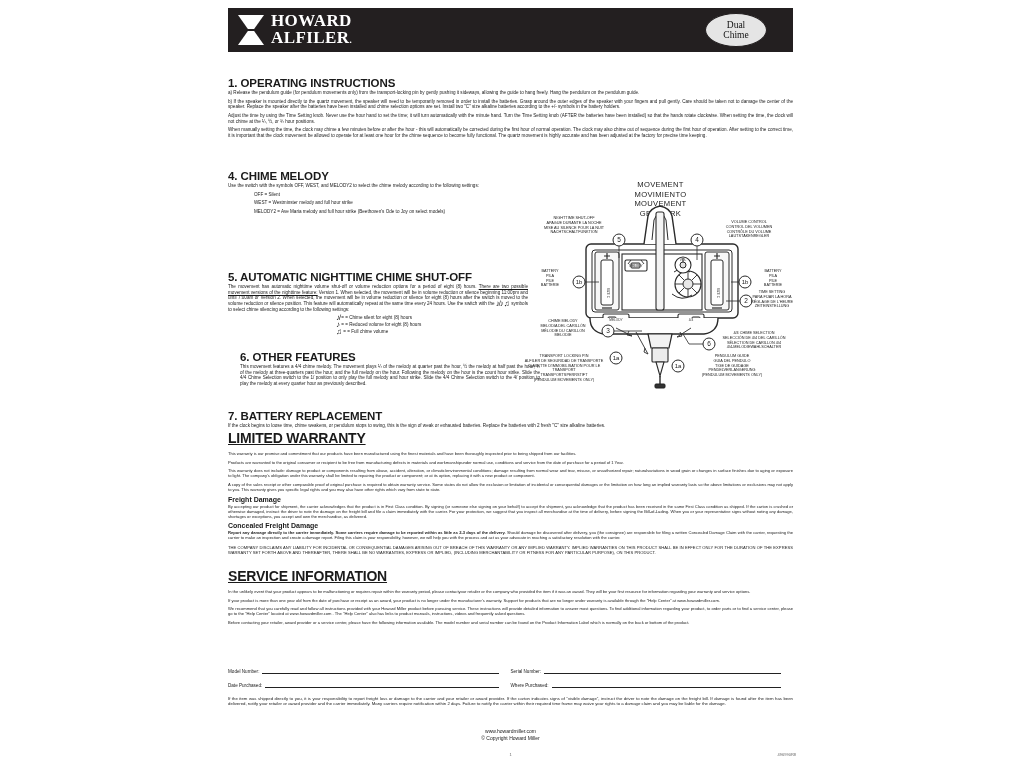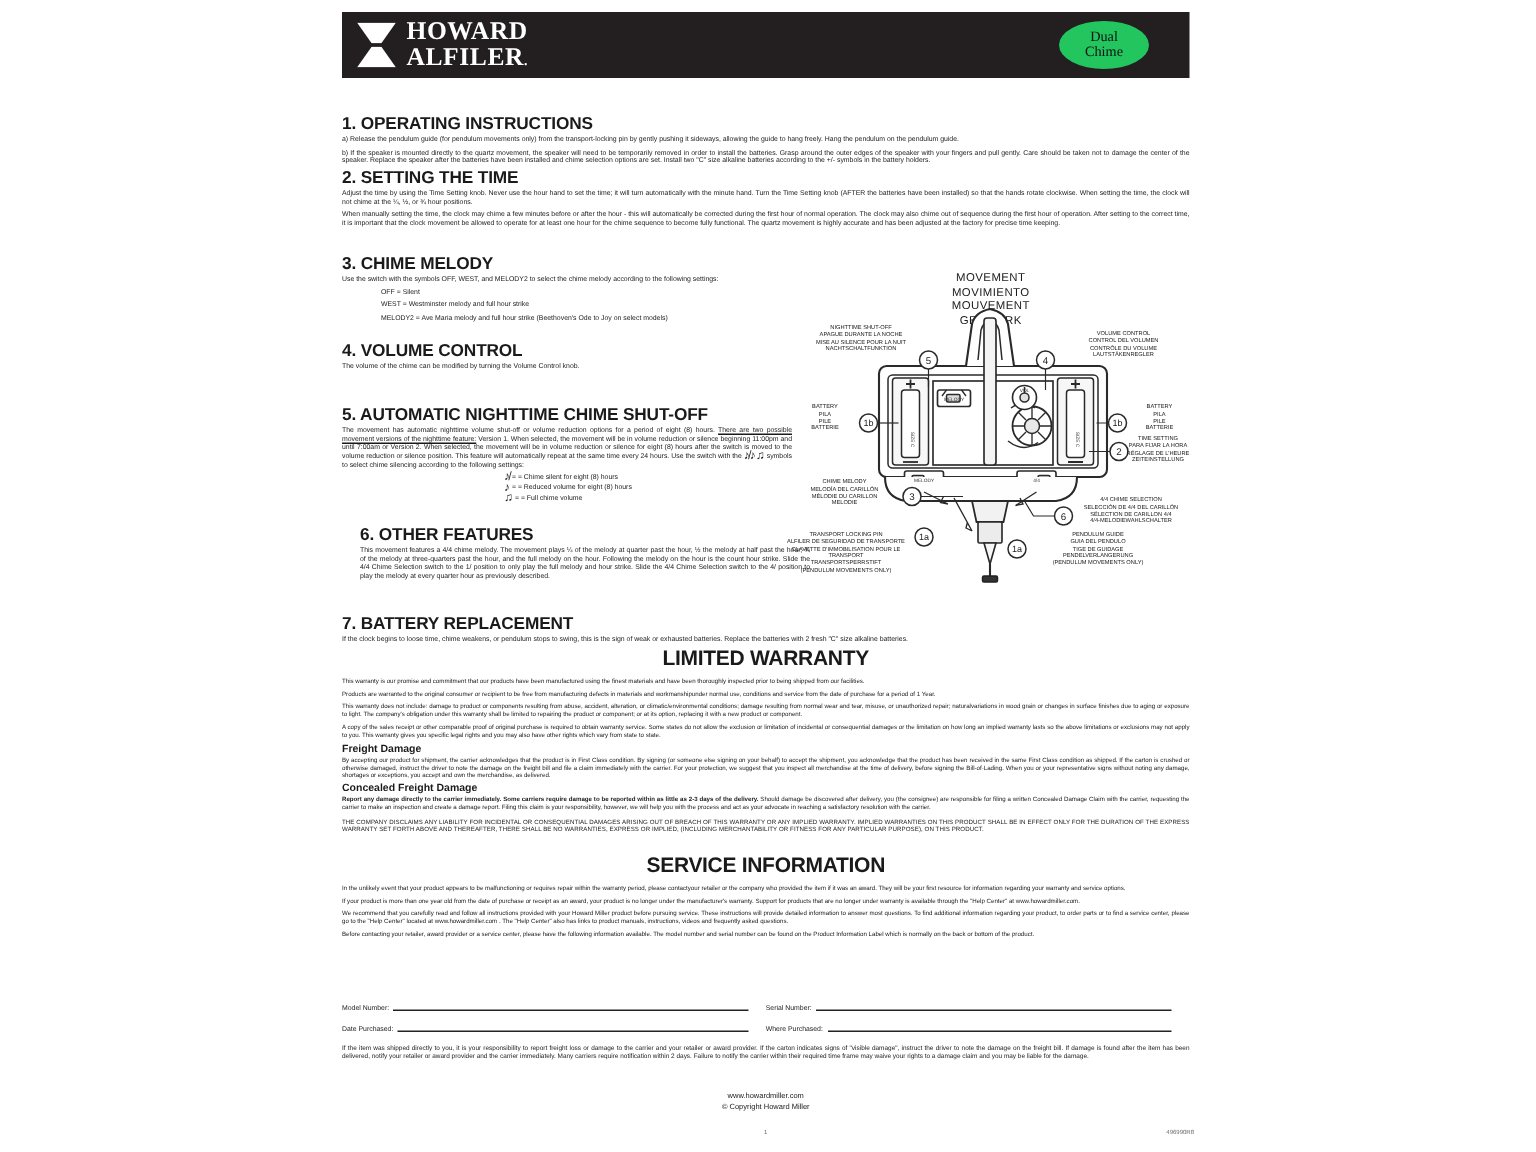--- a/index.html
+++ b/index.html
@@ -48,21 +48,21 @@
     font-weight: bold;
     font-size: 17px;
     line-height: 17px;
     letter-spacing: 0.4px;
   }
   .logo-text .reg { font-size: 9px; }
   .dual-chime {
     margin-left: auto;
     width: 62px; height: 34px;
     border-radius: 50%;
-    background: #22c55e;
+    background: #e5e5e5;
     border: 1.5px solid #231f20;
     display: flex; flex-direction: column;
     align-items: center; justify-content: center;
     font-family: "Liberation Serif", serif;
     font-size: 9.5px; line-height: 10.5px;
     color: #111;
     margin-right: 16px;
   }
 
   
@@ -105,22 +105,22 @@
   .dg-title {
     text-align: center;
     font-size: 7.6px; line-height: 9.6px;
     letter-spacing: 0.3px;
     margin-top: 12px;
   }
   .diagram svg { position: absolute; left: 0; top: 0; }
 
   
   .big-h {
-    text-align: center;
     font-size: 14px; font-weight: bold;
+    text-decoration: underline;
     letter-spacing: -0.2px;
     margin: 0 0 5px 0;
   }
   #warranty { top: 430px; }
   #service { top: 568px; }
 
   .sub-h {
     font-size: 7px; font-weight: bold; margin: 2px 0 1px 0;
   }
   .tiny {
@@ -171,37 +171,32 @@
       </div>
     </div>
 
     <div class="col-left full" id="s1">
       <div class="sec-h">1. OPERATING INSTRUCTIONS</div>
       <div class="body-t">a) Release the pendulum guide (for pendulum movements only) from the transport-locking pin by gently pushing it sideways, allowing the guide to hang freely. Hang the pendulum on the pendulum guide.</div>
       <div class="body-t">b) If the speaker is mounted directly to the quartz movement, the speaker will need to be temporarily removed in order to install the batteries. Grasp around the outer edges of the speaker with your fingers and pull gently. Care should be taken not to damage the center of the speaker. Replace the speaker after the batteries have been installed and chime selection options are set. Install two "C" size alkaline batteries according to the +/- symbols in the battery holders.</div>
     </div>
 
     <div class="full" id="s2">
-      <div class="sec-h">2. SETTING THE TIME</div>
       <div class="body-t">Adjust the time by using the Time Setting knob. Never use the hour hand to set the time; it will turn automatically with the minute hand. Turn the Time Setting knob (AFTER the batteries have been installed) so that the hands rotate clockwise. When setting the time, the clock will not chime at the ¼, ½, or ¾ hour positions.</div>
       <div class="body-t">When manually setting the time, the clock may chime a few minutes before or after the hour - this will automatically be corrected during the first hour of normal operation. The clock may also chime out of sequence during the first hour of operation. After setting to the correct time, it is important that the clock movement be allowed to operate for at least one hour for the chime sequence to become fully functional. The quartz movement is highly accurate and has been adjusted at the factory for precise time keeping.</div>
     </div>
 
     <div class="col-left" id="s3">
-      <div class="sec-h">3. CHIME MELODY</div>
+      <div class="sec-h">4. CHIME MELODY</div>
       <div class="body-t nojust">Use the switch with the symbols OFF, WEST, and MELODY2 to select the chime melody according to the following settings:</div>
       <div class="body-t nojust indent1">OFF = Silent</div>
       <div class="body-t nojust indent1">WEST = Westminster melody and full hour strike</div>
       <div class="body-t nojust indent1">MELODY2 = Ave Maria melody and full hour strike (Beethoven's Ode to Joy on select models)</div>
     </div>
 
-    <div class="col-left" id="s4">
-      <div class="sec-h">4. VOLUME CONTROL</div>
-      <div class="body-t nojust">The volume of the chime can be modified by turning the Volume Control knob.</div>
-    </div>
 
     <div class="col-left" id="s5">
       <div class="sec-h">5. AUTOMATIC NIGHTTIME CHIME SHUT-OFF</div>
       <div class="body-t"><span>The movement has automatic nighttime volume shut-off or volume reduction options for a period of eight (8) hours. </span><span class="ul">There are two possible movement versions of the nighttime feature:</span><span> Version 1. When selected, the movement will be in volume reduction or silence beginning 11:00pm and until 7:00am or Version 2. When selected, the movement will be in volume reduction or silence for eight (8) hours after the switch is moved to the volume reduction or silence position. This feature will automatically repeat at the same time every 24 hours. Use the switch with the </span><span class="nglyph">♪̸</span><span class="nglyph">♪</span><span class="nglyph">♫</span><span> symbols to select chime silencing according to the following settings:</span></div>
       <div class="indent2">
         <div class="note-line"><span class="nglyph">♪̸</span> = <span>= Chime silent for eight (8) hours</span></div>
         <div class="note-line"><span class="nglyph">♪</span> = <span>= Reduced volume for eight (8) hours</span></div>
         <div class="note-line"><span class="nglyph">♫</span> = <span>= Full chime volume</span></div>
       </div>
     </div>

